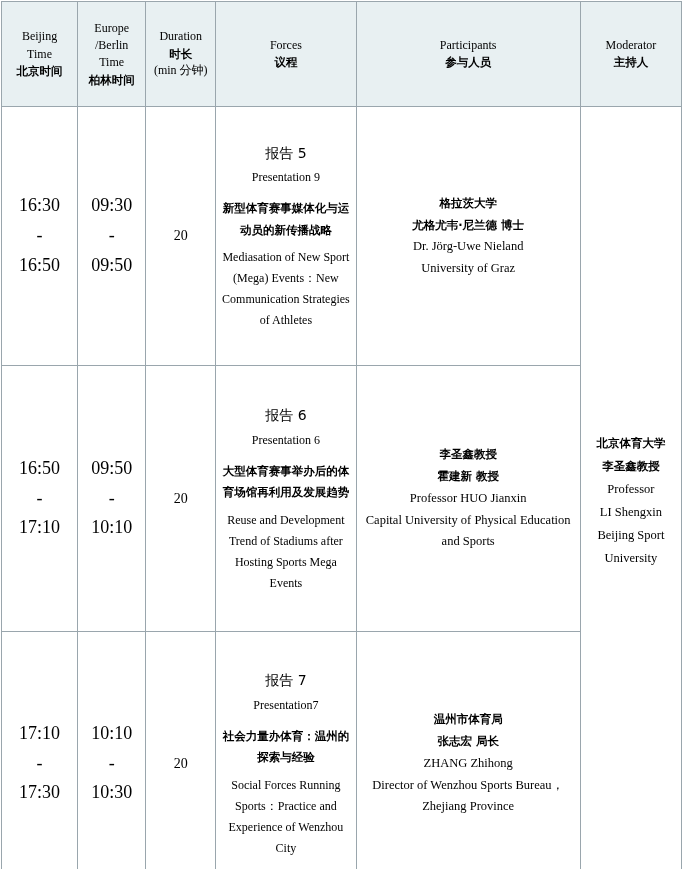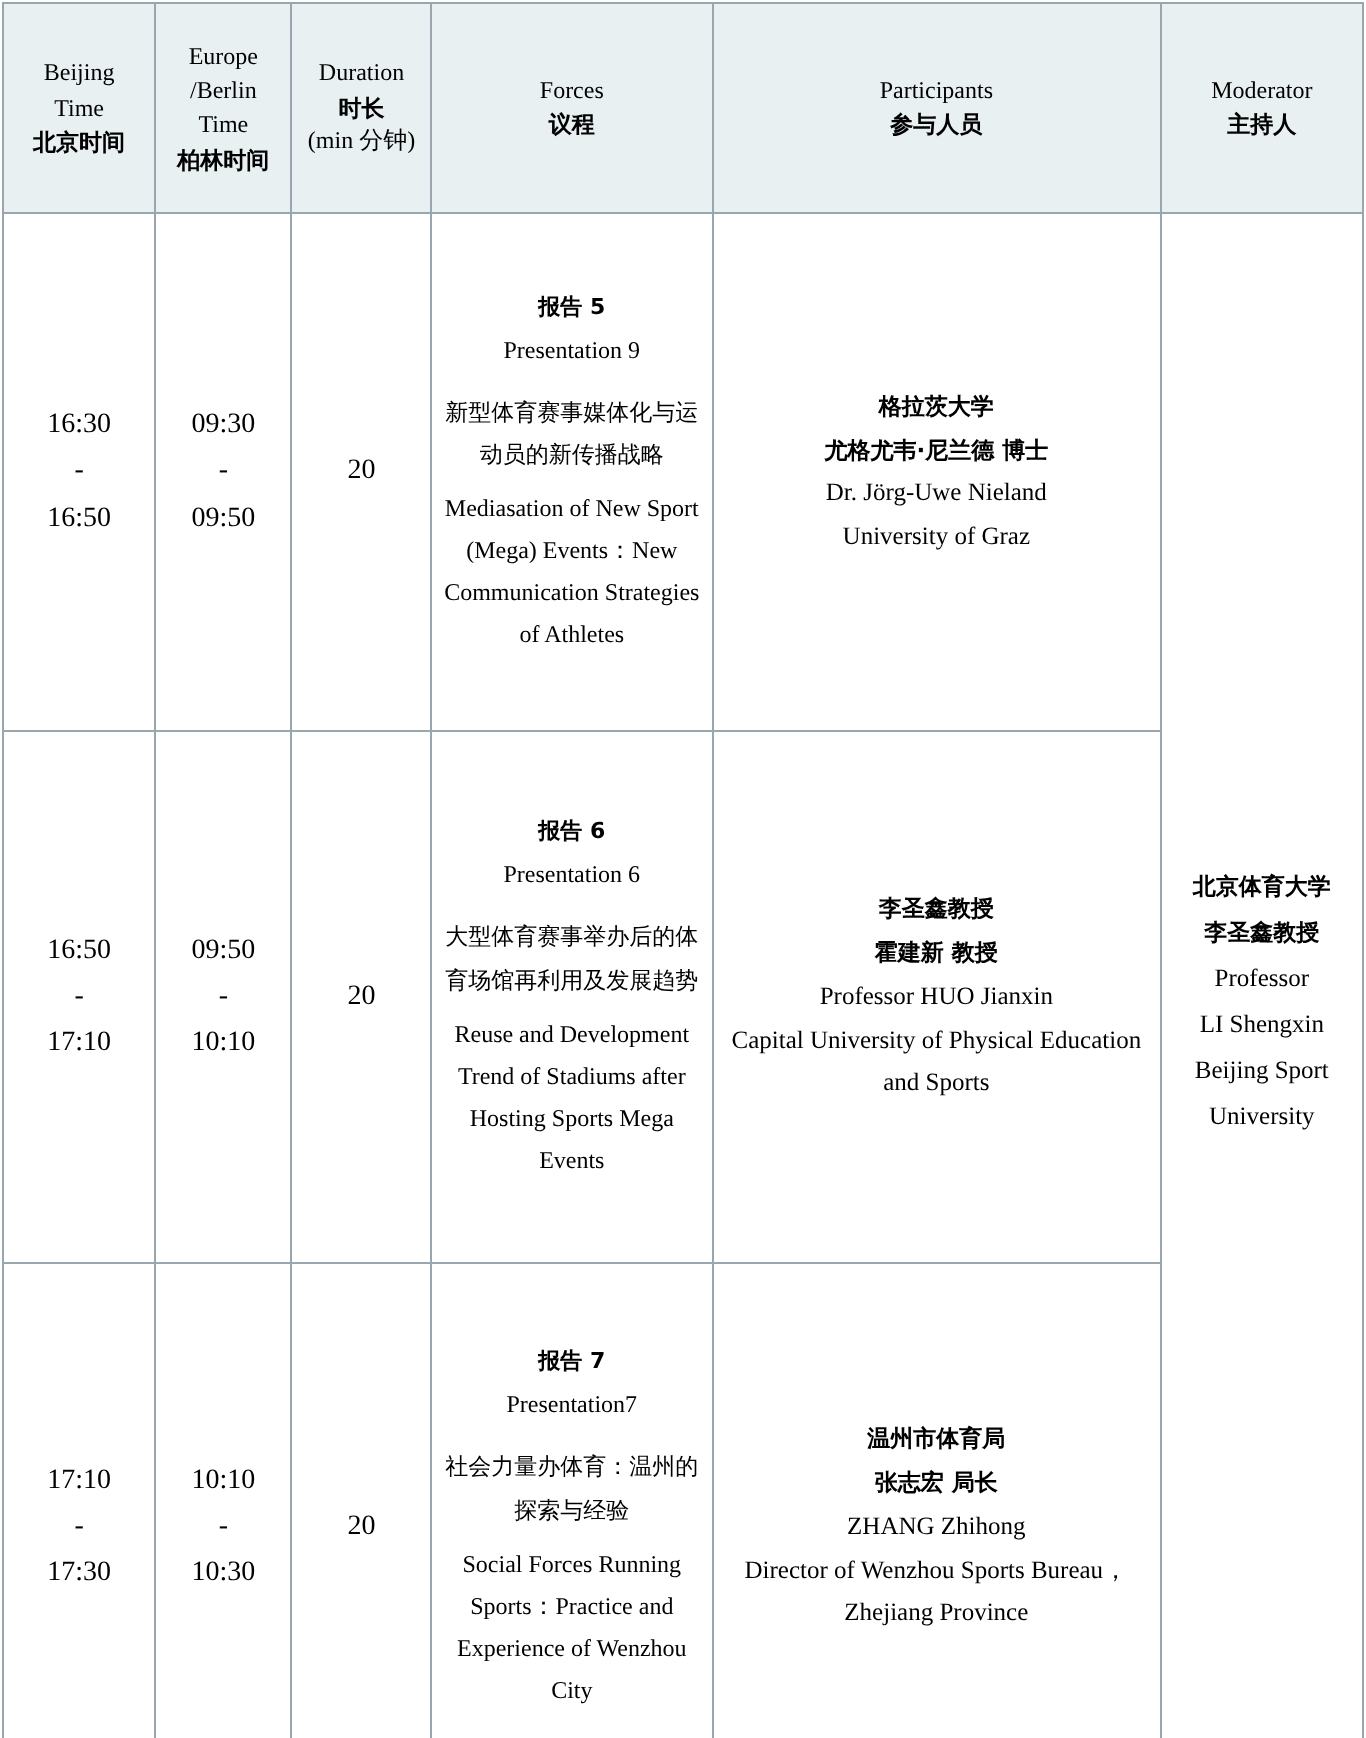--- a/index.html
+++ b/index.html
@@ -36,46 +36,46 @@
   .hdr-line-en { display: block; }
   .hdr-line-zh { display: block; font-family: "DejaVu Sans", sans-serif; font-weight: bold; font-size: 11.5px; }
   .col-beijing { width: 76px; }
   .col-berlin  { width: 68px; }
   .col-duration{ width: 70px; }
   .col-agenda  { width: 140px; }
   .col-part    { width: 224px; }
   .col-mod     { width: 101px; }
 
   .time-cell {
-    font-size: 14px;
+    font-size: 18px;
     line-height: 1.65;
   }
   .time-cell span { display: block; }
   .dur-cell { font-size: 14px; }
 
   .agenda-cell {
     font-size: 12px;
     line-height: 1.75;
     padding: 6px 9px;
   }
   .agenda-title {
     font-family: "DejaVu Sans", sans-serif;
+    font-weight: normal;
+    font-size: 14px;
+    display: block;
+    margin-bottom: 2px;
+  }
+  .agenda-sub {
+    display: block;
+    font-size: 12px;
+    margin-bottom: 10px;
+  }
+  .agenda-zh {
+    font-family: "DejaVu Sans", sans-serif;
     font-weight: bold;
-    font-size: 11px;
-    display: block;
-    margin-bottom: 2px;
-  }
-  .agenda-sub {
-    display: block;
-    font-size: 12px;
-    margin-bottom: 10px;
-  }
-  .agenda-zh {
-    font-family: "DejaVu Sans", sans-serif;
-    font-weight: normal;
     font-size: 11.5px;
     display: block;
     line-height: 1.85;
     margin-bottom: 6px;
   }
   .agenda-en {
     display: block;
     font-size: 12px;
     line-height: 1.75;
   }

